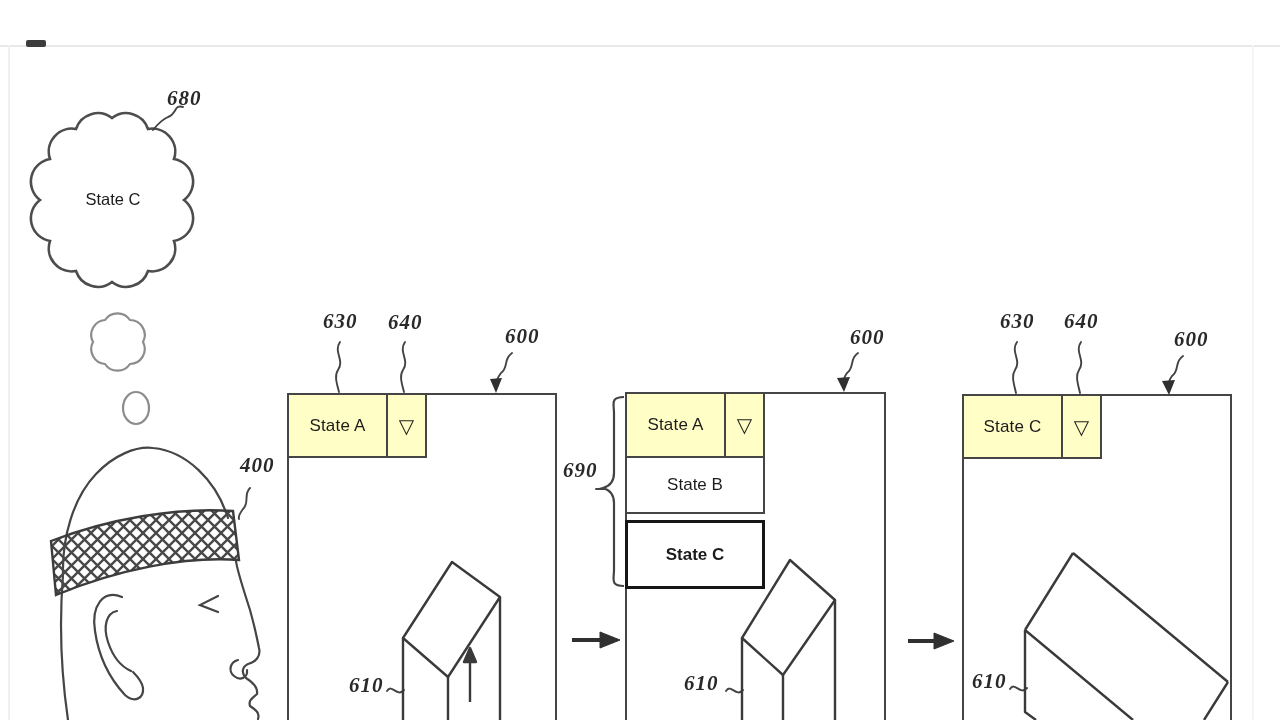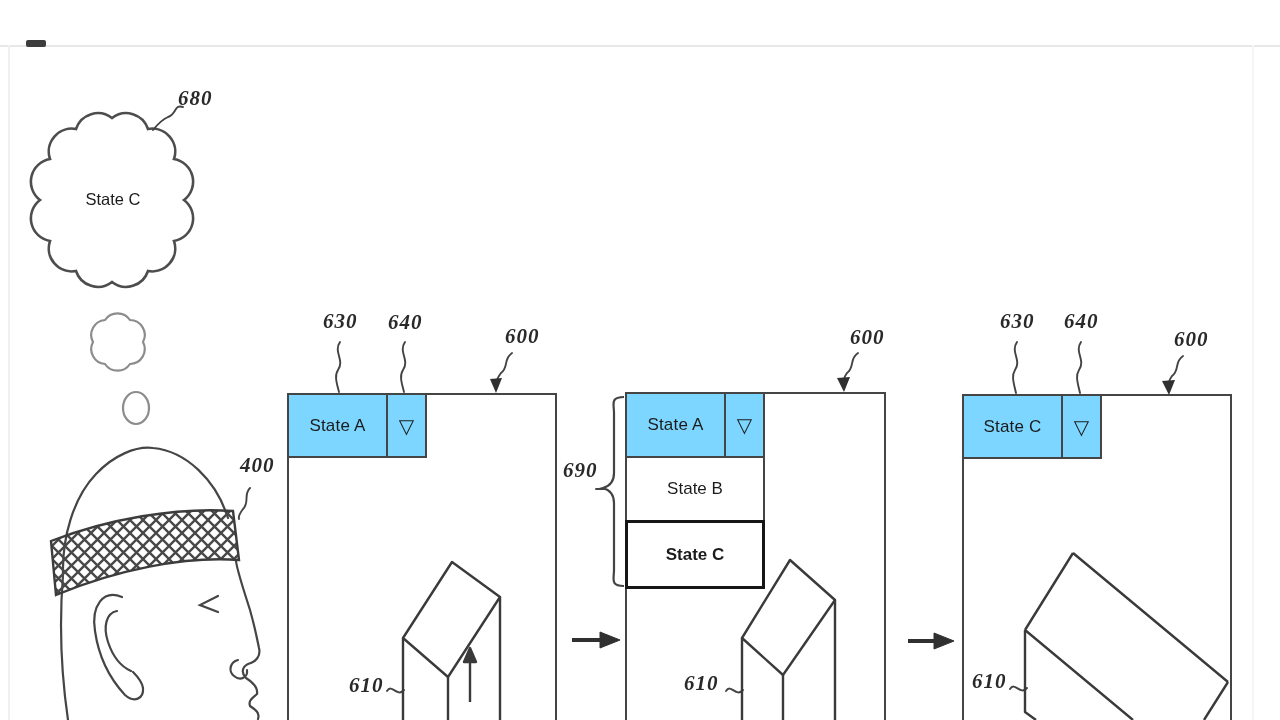--- a/index.html
+++ b/index.html
@@ -7,21 +7,21 @@
         font-family:"Liberation Sans", sans-serif;}
   .fig{position:absolute;inset:0;filter:blur(0.4px) contrast(1.04);}
   
   .topline{position:absolute;left:0;top:45px;width:1280px;height:2px;background:#e4e4e4;}
   .topdash{position:absolute;left:26px;top:40px;width:20px;height:7px;background:#3f3f3f;border-radius:2px;}
   .leftline{position:absolute;left:8px;top:45px;width:2px;height:675px;background:#ececec;}
   .rightline{position:absolute;left:1252px;top:45px;width:2px;height:675px;background:#f0f0f0;}
   
   .panel{position:absolute;box-sizing:border-box;border:2px solid #474747;background:transparent;}
   
-  .dd{position:absolute;box-sizing:border-box;border:2px solid #474747;display:flex;background:#7dd3fc;}
+  .dd{position:absolute;box-sizing:border-box;border:2px solid #474747;display:flex;background:#fef9c3;}
   .dd-text{flex:1;display:flex;align-items:center;justify-content:center;
            font-size:17px;color:#1f1f1f;letter-spacing:0.2px;}
   .dd-btn{width:37px;border-left:2px solid #474747;display:flex;align-items:center;justify-content:center;}
   .dd-glyph{font-size:20px;color:#1f1f1f;line-height:1;}
   .dd-row{position:absolute;box-sizing:border-box;border:2px solid #474747;background:#fff;
           display:flex;align-items:center;justify-content:center;font-size:17px;color:#1f1f1f;}
   .dd-row.hl{border:3px solid #1a1a1a;font-weight:bold;}
   
   .ref{position:absolute;font-family:"Liberation Serif", serif;font-style:italic;font-weight:700;
        font-size:21px;color:#2c2c2c;letter-spacing:1px;white-space:nowrap;}
@@ -51,21 +51,21 @@
         <span class="dd-glyph">▽</span>
       </div>
     </div>
 
     <div class="dd" style="left:625px;top:392px;width:140px;height:66px">
       <div class="dd-text">State A</div>
       <div class="dd-btn">
         <span class="dd-glyph">▽</span>
       </div>
     </div>
-    <div class="dd-row" style="left:625px;top:456px;width:140px;height:66px">State B</div>
+    <div class="dd-row" style="left:625px;top:456px;width:140px;height:58px">State B</div>
     <div class="dd-row hl" style="left:625px;top:520px;width:140px;height:69px">State C</div>
 
     <div class="dd" style="left:962px;top:394px;width:140px;height:65px">
       <div class="dd-text">State C</div>
       <div class="dd-btn">
         <span class="dd-glyph">▽</span>
       </div>
     </div>
 
     <svg class="art" width="1280" height="720" viewBox="0 0 1280 720">
@@ -147,21 +147,21 @@
       <g stroke="#333333" fill="#333333">
         <path d="M 572,640 L 602,640" stroke-width="4"></path>
         <polygon points="600,632 620,640 600,648"></polygon>
         <path d="M 908,641 L 936,641" stroke-width="4"></path>
         <polygon points="934,633 954,641 934,649"></polygon>
       </g>
     </svg>
 
     <div class="bubble-text">State C</div>
 
-    <div class="ref" style="left:178px;top:86px">680</div>
+    <div class="ref" style="left:167px;top:86px">680</div>
     <div class="ref" style="left:240px;top:453px">400</div>
 
     <div class="ref" style="left:323px;top:309px">630</div>
     <div class="ref" style="left:388px;top:310px">640</div>
     <div class="ref" style="left:505px;top:324px">600</div>
     <div class="ref" style="left:349px;top:673px">610</div>
 
     <div class="ref" style="left:850px;top:325px">600</div>
     <div class="ref" style="left:563px;top:458px">690</div>
     <div class="ref" style="left:684px;top:671px">610</div>

